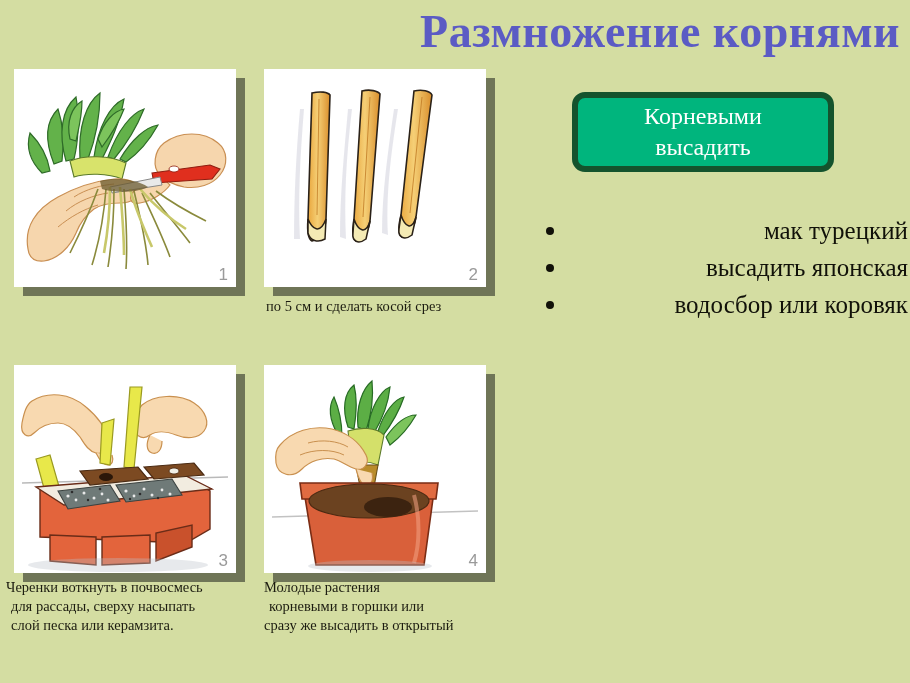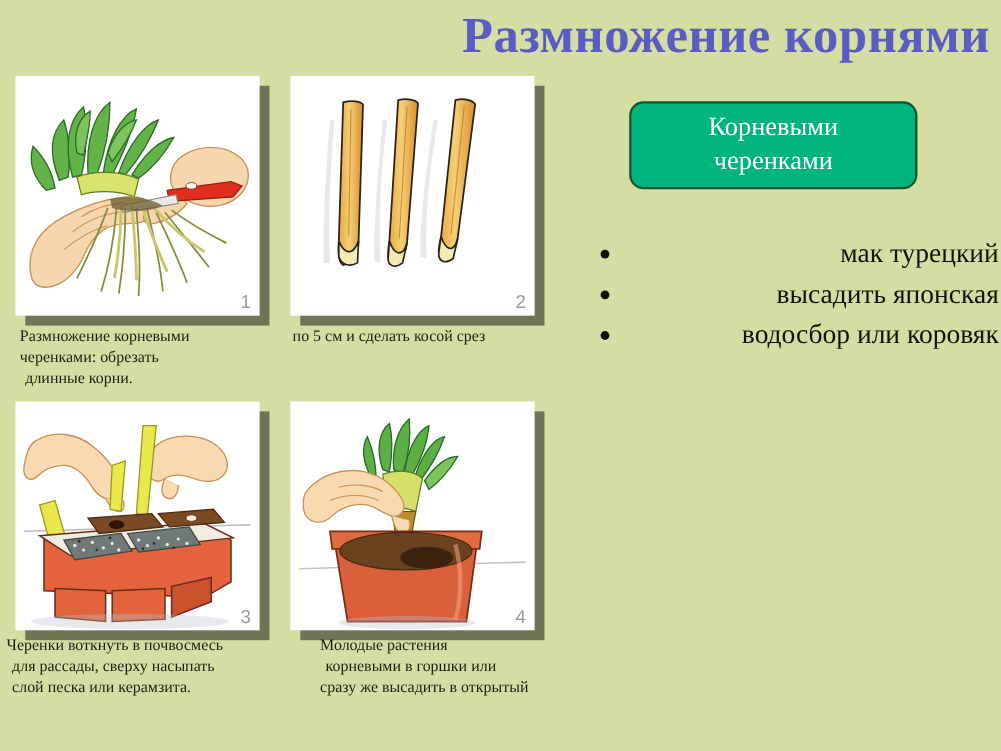--- a/index.html
+++ b/index.html
@@ -74,33 +74,33 @@
   .caption {
     position: absolute;
     font-size: 14.5px;
     color: #1c1c10;
     line-height: 1.32;
     font-family: "Liberation Serif", serif;
   }
   .cap1 { left: 18px;  top: 297px; width: 235px; }
   .cap2 { left: 266px; top: 297px; width: 240px; }
   .cap3 { left: 6px;   top: 578px; width: 258px; }
-  .cap4 { left: 264px; top: 578px; width: 248px; margin-left: 27px; }
+  .cap4 { left: 264px; top: 578px; width: 248px; }
   .caption .ln { display: block; white-space: nowrap; }
   .caption .ln.ind { padding-left: 5px; }
 
   
   .callout {
     position: absolute;
     left: 572px;
     top: 92px;
     width: 262px;
     height: 80px;
     background: #00b57d;
-    border: 2px solid #14532d;
+    border: 6px solid #14532d;
     border-radius: 13px;
     box-sizing: border-box;
     display: flex;
     flex-direction: column;
     align-items: center;
     justify-content: center;
     color: #ffffff;
     font-size: 24px;
     line-height: 1.28;
     text-align: center;
@@ -342,45 +342,40 @@
         <ellipse cx="124" cy="142" rx="24" ry="10" fill="#3c2310"></ellipse>
 
         <path d="M150 130 C156 152 156 178 150 198" fill="none" stroke="#f2a383" stroke-width="4" opacity="0.55"></path>
 
         <ellipse cx="106" cy="201" rx="62" ry="6" fill="#b9c0c8" opacity="0.35"></ellipse>
       </svg>
       <div class="num">4</div>
     </div>
   </div>
 
-  <div class="caption cap1">
-    <span class="ln">Размножение корневыми</span>
-    <span class="ln">черенками: обрезать</span>
-    <span class="ln ind">длинные корни.</span>
-  </div>
 
   <div class="caption cap2">
     <span class="ln">по 5 см и сделать косой срез</span>
   </div>
 
   <div class="caption cap3">
     <span class="ln">Черенки воткнуть в почвосмесь</span>
     <span class="ln ind">для рассады, сверху насыпать</span>
     <span class="ln ind">слой песка или керамзита.</span>
   </div>
 
   <div class="caption cap4">
     <span class="ln">Молодые растения</span>
     <span class="ln ind">корневыми в горшки или</span>
     <span class="ln">сразу же высадить в открытый</span>
   </div>
 
   <div class="callout">
     <span>Корневыми</span>
-    <span>черенками</span>
+    <span>высадить</span>
   </div>
 
   <ul class="bullets">
     <li>мак турецкий</li>
     <li>высадить японская</li>
     <li>водосбор или коровяк</li>
   </ul>
 
 </div>
 

